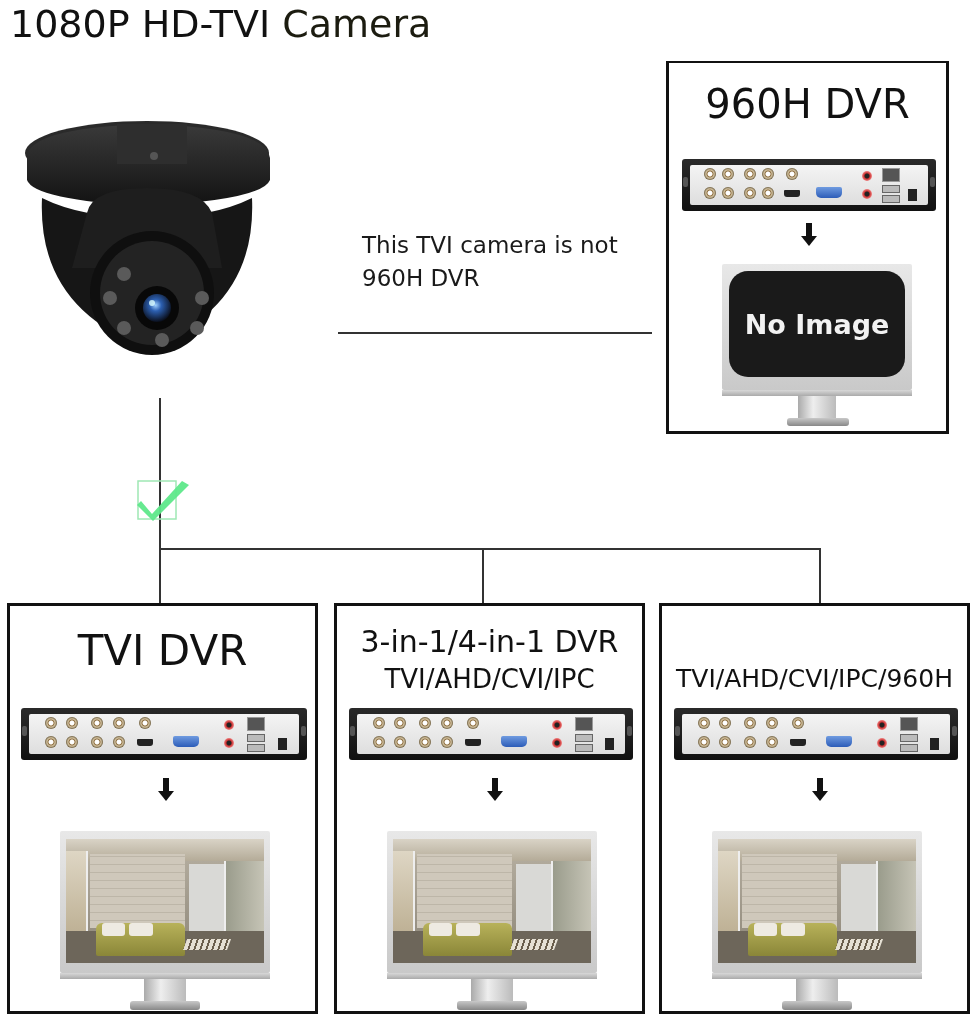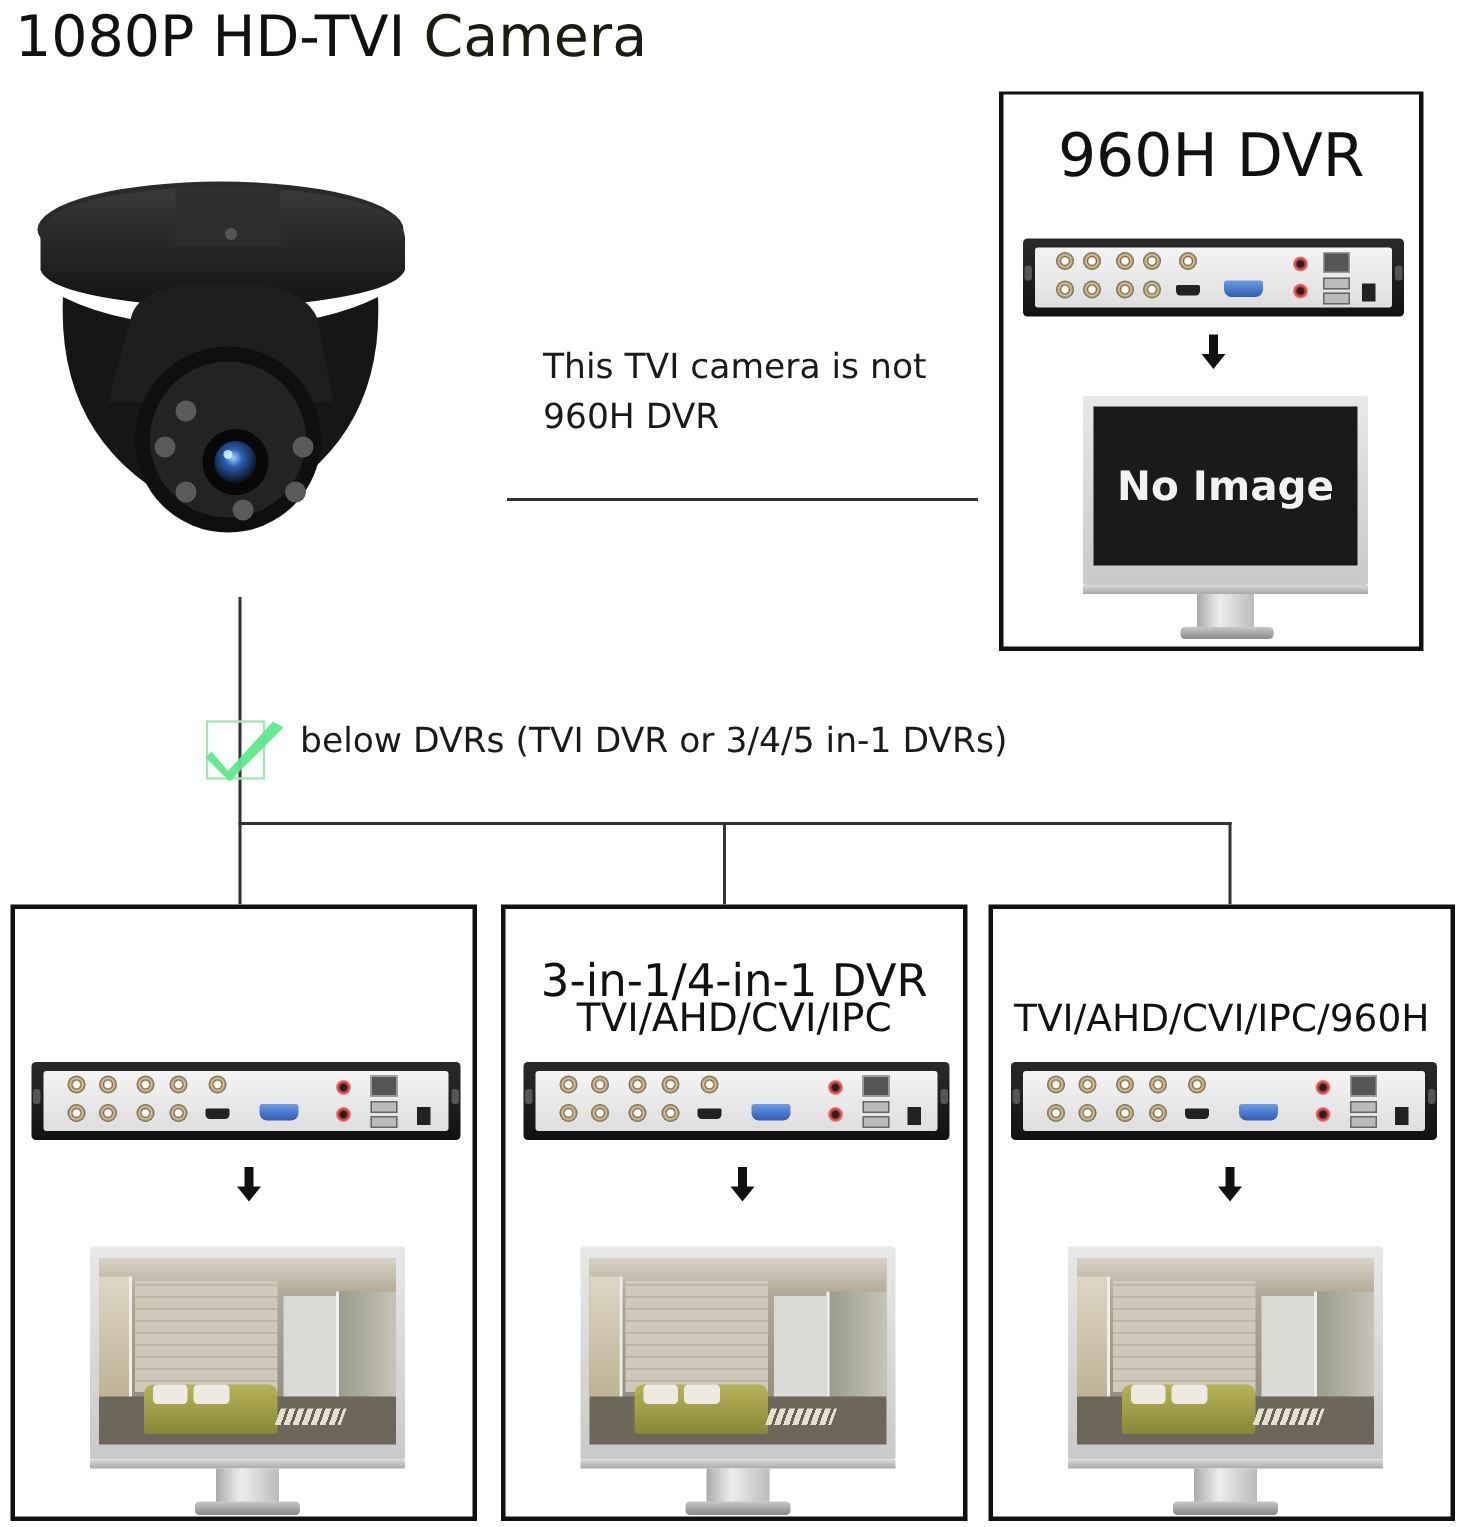--- a/index.html
+++ b/index.html
@@ -144,40 +144,40 @@
     <div class="pwr" style="left:226px; top:30px;"></div>
   </div>
 
   <div class="arrow" style="left:140px; top:160px;">
       <div class="shaft"></div>
       <div class="head"></div>
     </div>
 
   <div class="monitor" style="left:53px; top:201px; width:190px; height:166px;">
     <div class="bezel" style="height:126px;"></div>
-    <div class="screen screen-black" style="left:7px; top:7px; width:176px; height:106px;">
+    <div class="screen screen-black" style="left:7px; top:7px; width:176px; height:106px;border-radius:19px;">
       <span class="no-image-text">No Image</span>
     </div>
     <div class="chin" style="top:126px;"></div>
     <div class="neck" style="left:76px; top:132px; width:38px; height:24px;"></div>
     <div class="base" style="left:65px; top:154px; width:62px; height:8px;"></div>
   </div>
 </div>
 
 <div class="abs check">
   <svg width="52" height="44" viewBox="0 0 52 44">
     <rect x="1" y="4" width="38" height="38" fill="none" stroke="#9ee8b4" stroke-width="1.5"></rect>
     <path d="M4 24 L15 37 L45 4 L52 8 L16 44 L0 28 Z" fill="#5ee88a" opacity="0.95"></path>
   </svg>
 </div>
 <div class="abs note" style="left:200px; top:478px;">
-  <div>below DVRs (TVI DVR or 3/4/5 in-1 DVRs)</div>
 </div>
 
 <div class="abs box" style="left:7px; top:603px; width:311px; height:411px;">
+  <div class="box-title" style="top:20px; font-size:42px;">TVI DVR</div>
 
   <div class="dvr" style="left:11px; top:102px; width:286px;">
     <div class="panel"></div>
     <div class="ear" style="left:1px;"></div>
       <div class="ear" style="right:1px;"></div>
     <div class="bnc" style="left:24px; top:9px;"></div>
       <div class="bnc" style="left:45px; top:9px;"></div>
     <div class="bnc" style="left:70px; top:9px;"></div>
       <div class="bnc" style="left:92px; top:9px;"></div>
     <div class="bnc" style="left:24px; top:28px;"></div>
@@ -214,21 +214,21 @@
         <div class="room-pillow" style="left:32%; width:12%;"></div>
       <div class="room-table"></div>
     </div>
     <div class="chin" style="top:142px;"></div>
     <div class="neck" style="left:84px; top:148px; width:42px; height:24px;"></div>
     <div class="base" style="left:70px; top:170px; width:70px; height:9px;"></div>
   </div>
 </div>
 
 <div class="abs box" style="left:334px; top:603px; width:311px; height:411px;">
-  <div class="box-title" style="top:18px; font-size:30px;margin-top:13px;">3-in-1/4-in-1 DVR</div>
+  <div class="box-title" style="top:18px; font-size:30px;">3-in-1/4-in-1 DVR</div>
   <div class="box-title" style="top:58px; font-size:26px;">TVI/AHD/CVI/IPC</div>
 
   <div class="dvr" style="left:12px; top:102px; width:284px;">
     <div class="panel"></div>
     <div class="ear" style="left:1px;"></div>
       <div class="ear" style="right:1px;"></div>
     <div class="bnc" style="left:24px; top:9px;"></div>
       <div class="bnc" style="left:45px; top:9px;"></div>
     <div class="bnc" style="left:70px; top:9px;"></div>
       <div class="bnc" style="left:92px; top:9px;"></div>

